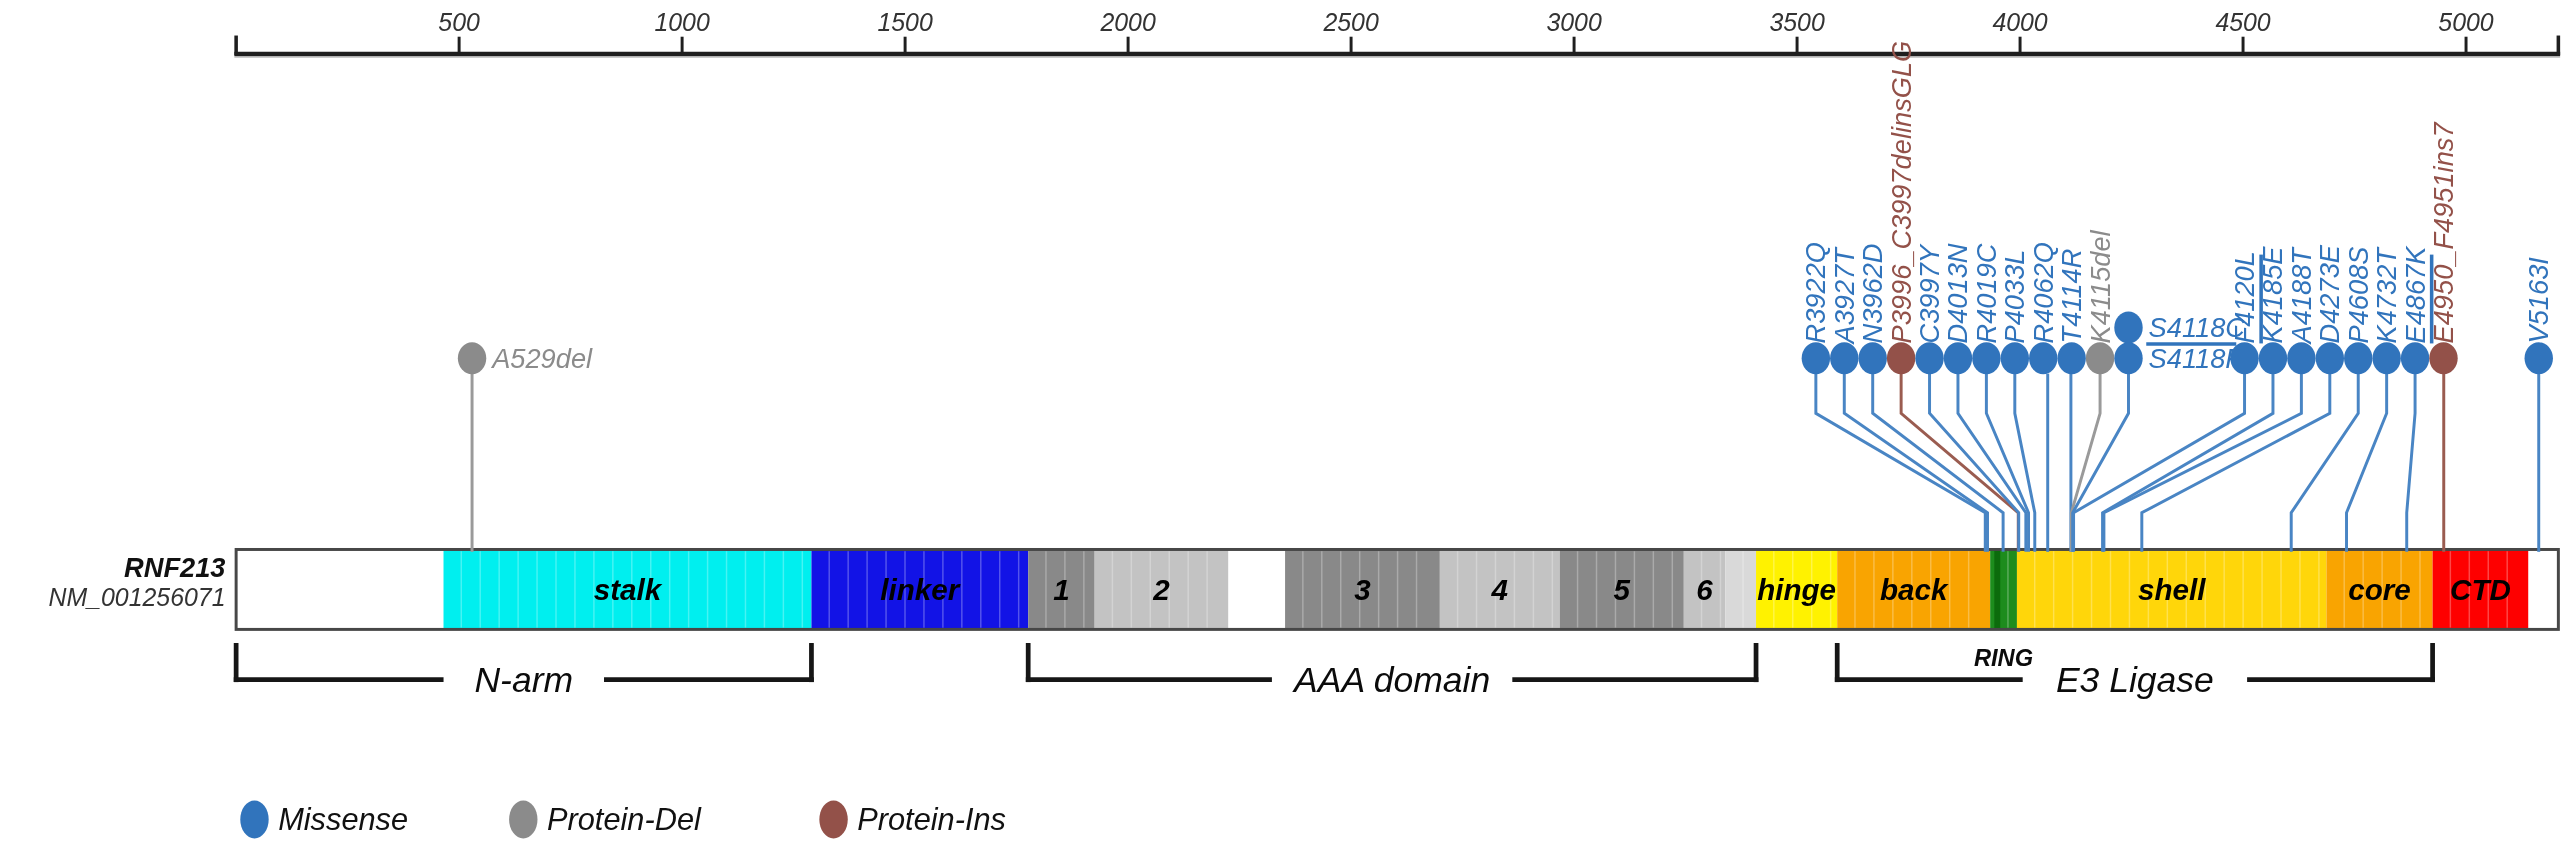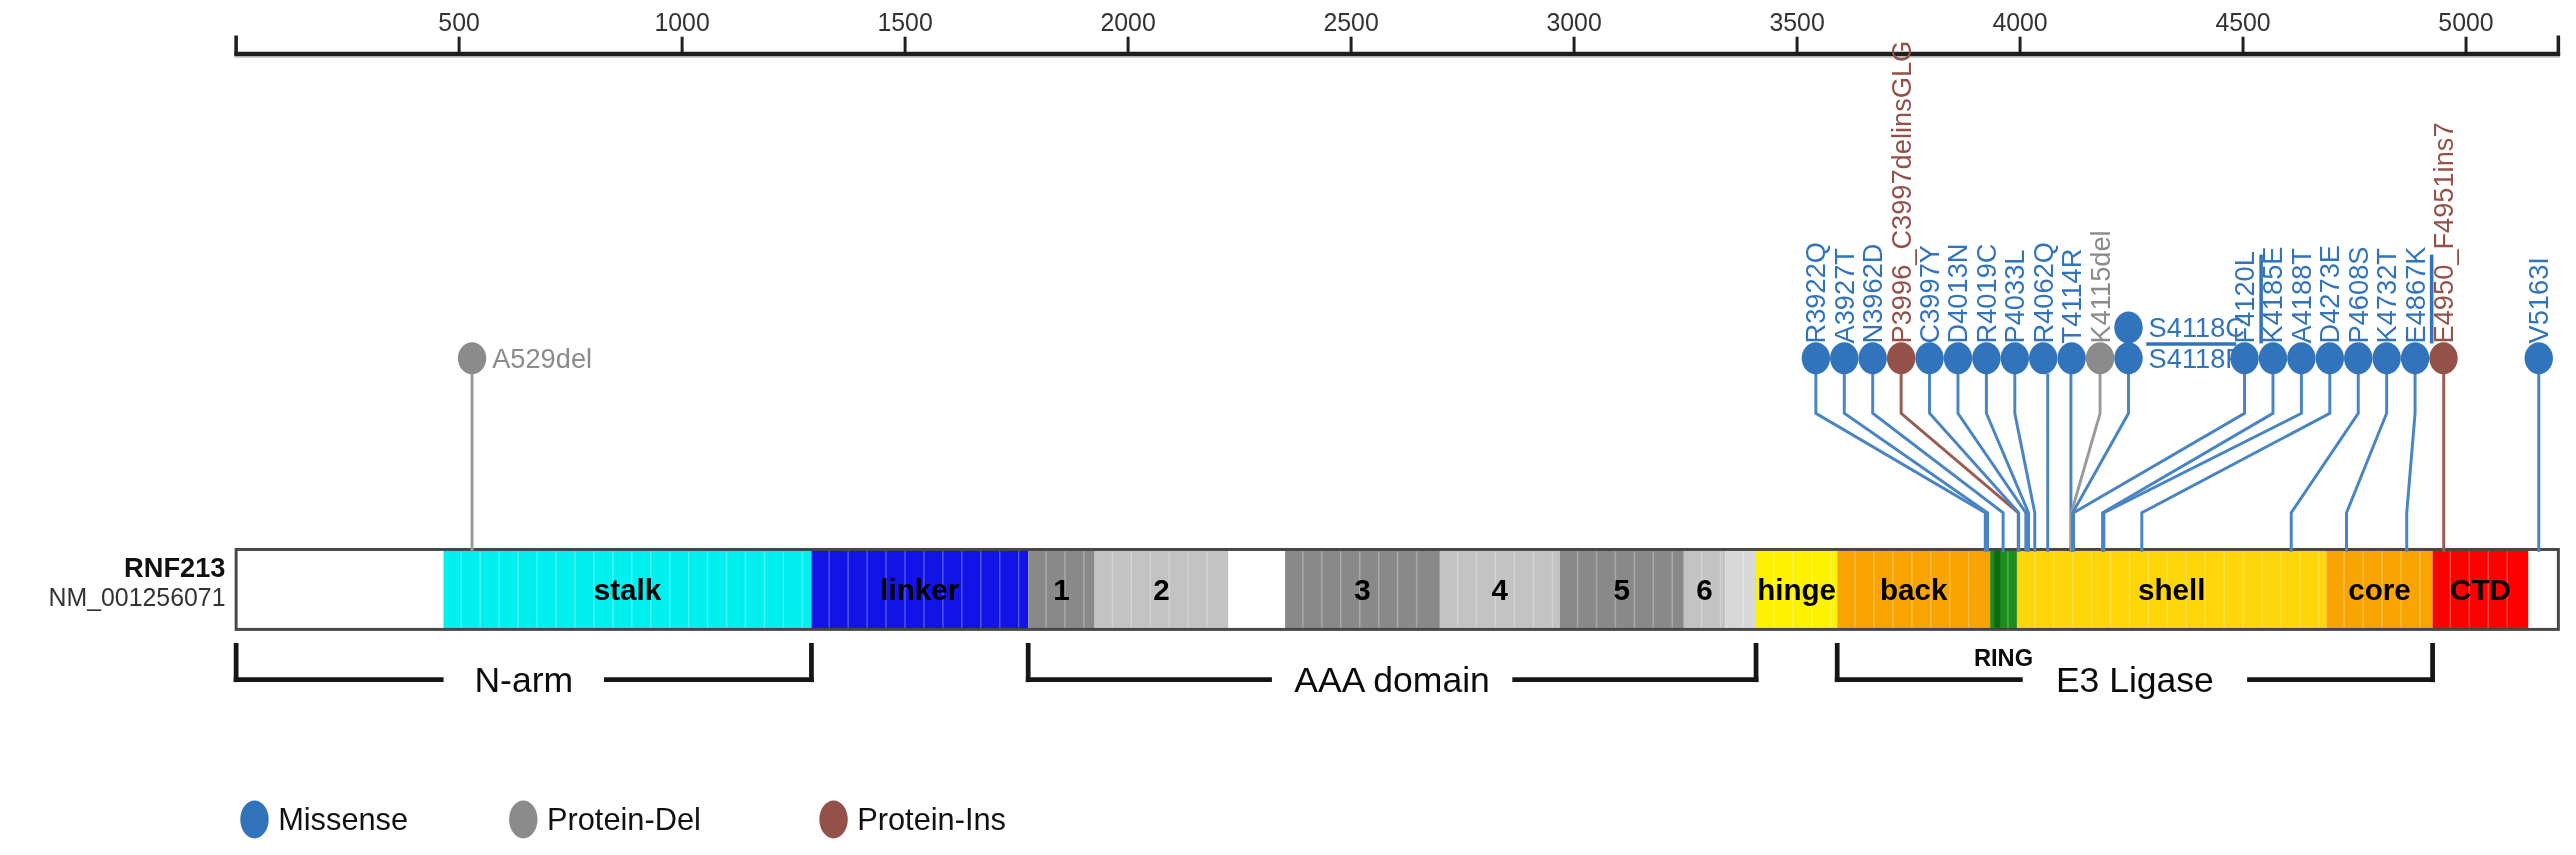--- a/index.html
+++ b/index.html
@@ -1,17 +1,17 @@
 <!DOCTYPE html>
 <html style="font-size:9.5px"><head>
 <meta charset="utf-8">
 <style>
   html,body{margin:0;padding:0;background:#ffffff;}
   body{font-family:"Liberation Sans", sans-serif;}
-  #figure-wrap{width:2576px;height:855px;position:relative;background:#ffffff;overflow:hidden;}
+  #figure-wrap{width:2576px;height:855px;position:relative;background:#ffffff;overflow:hidden;font-style:italic;}
   svg text{font-family:"Liberation Sans", sans-serif;}
 </style>
 </head>
 <body>
 
 <div id="figure-wrap"><svg width="2576" height="855" viewBox="0 0 4349 1444">
       <g>
         <line x1="395" y1="91" x2="4323" y2="91" stroke="#1F1F1F" stroke-width="7"></line>
         <line x1="395" y1="96" x2="4323" y2="96" stroke="#999999" stroke-width="2"></line>
         <line x1="398" y1="93" x2="398" y2="60" stroke="#1F1F1F" stroke-width="6"></line>

